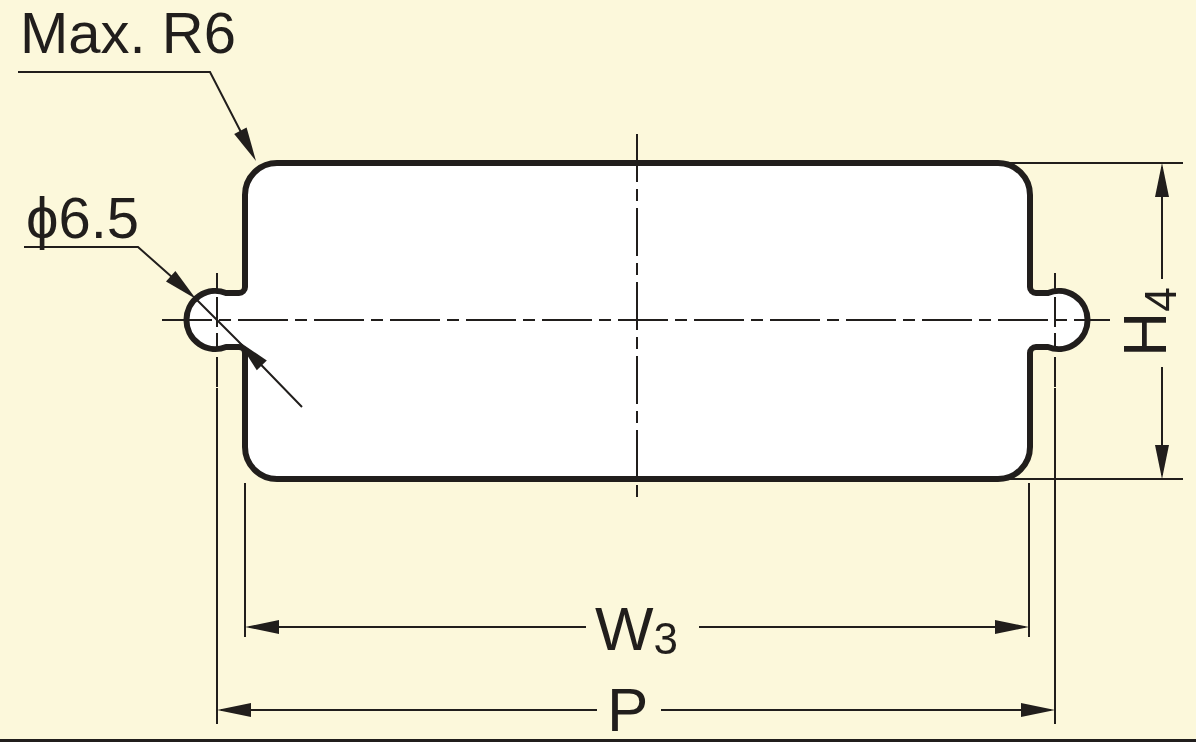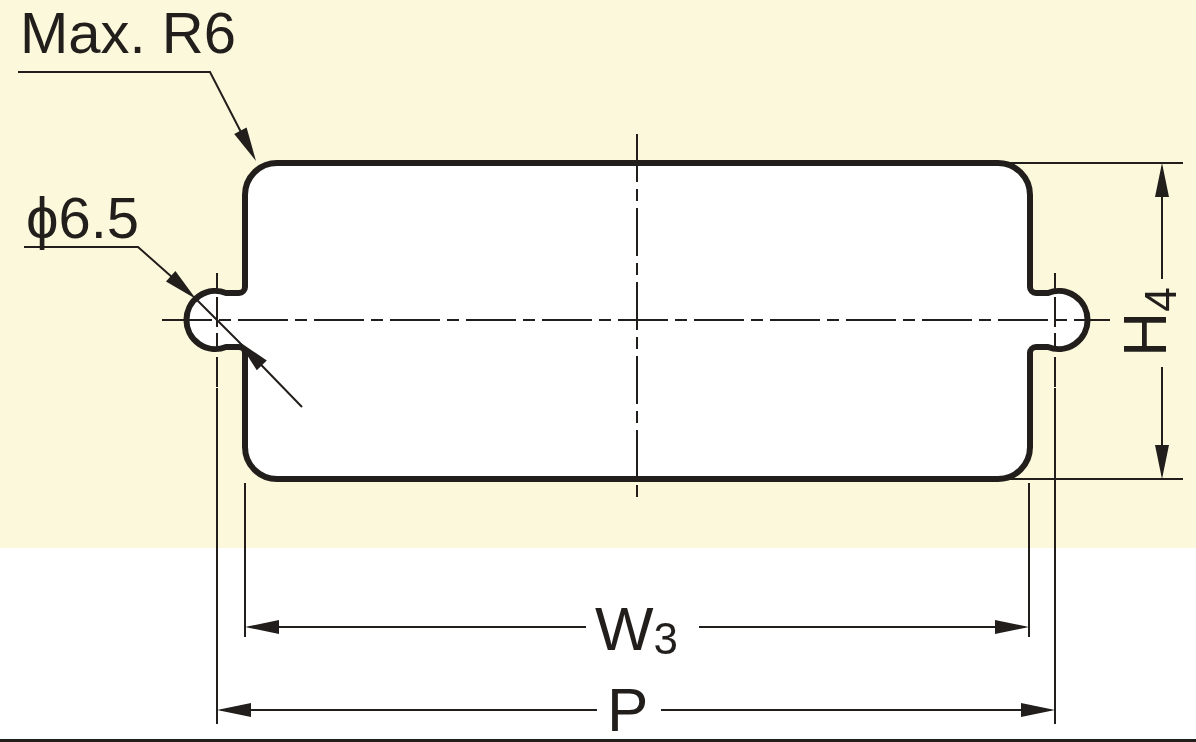--- a/index.html
+++ b/index.html
@@ -5,21 +5,21 @@
   html, body {
     margin: 0;
     padding: 0;
     width: 1196px;
     height: 742px;
     overflow: hidden;
   }
   .drawing-canvas {
     position: relative;
     width: 1196px;
-    height: 548px;
+    height: 742px;
     background: #FCF8DB;
     font-family: "Liberation Sans", "DejaVu Sans", sans-serif;
   }
   svg { display: block; }
   .thick-outline {
     fill: #FFFFFF;
     stroke: #211E1C;
     stroke-width: 6;
     stroke-linejoin: round;
   }

